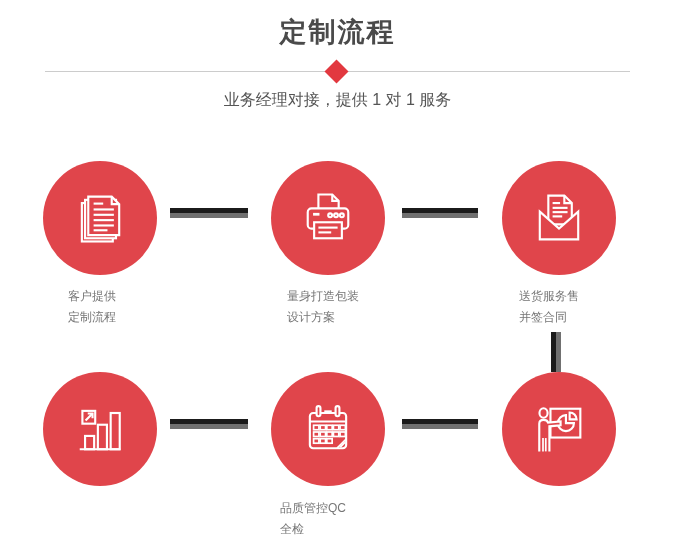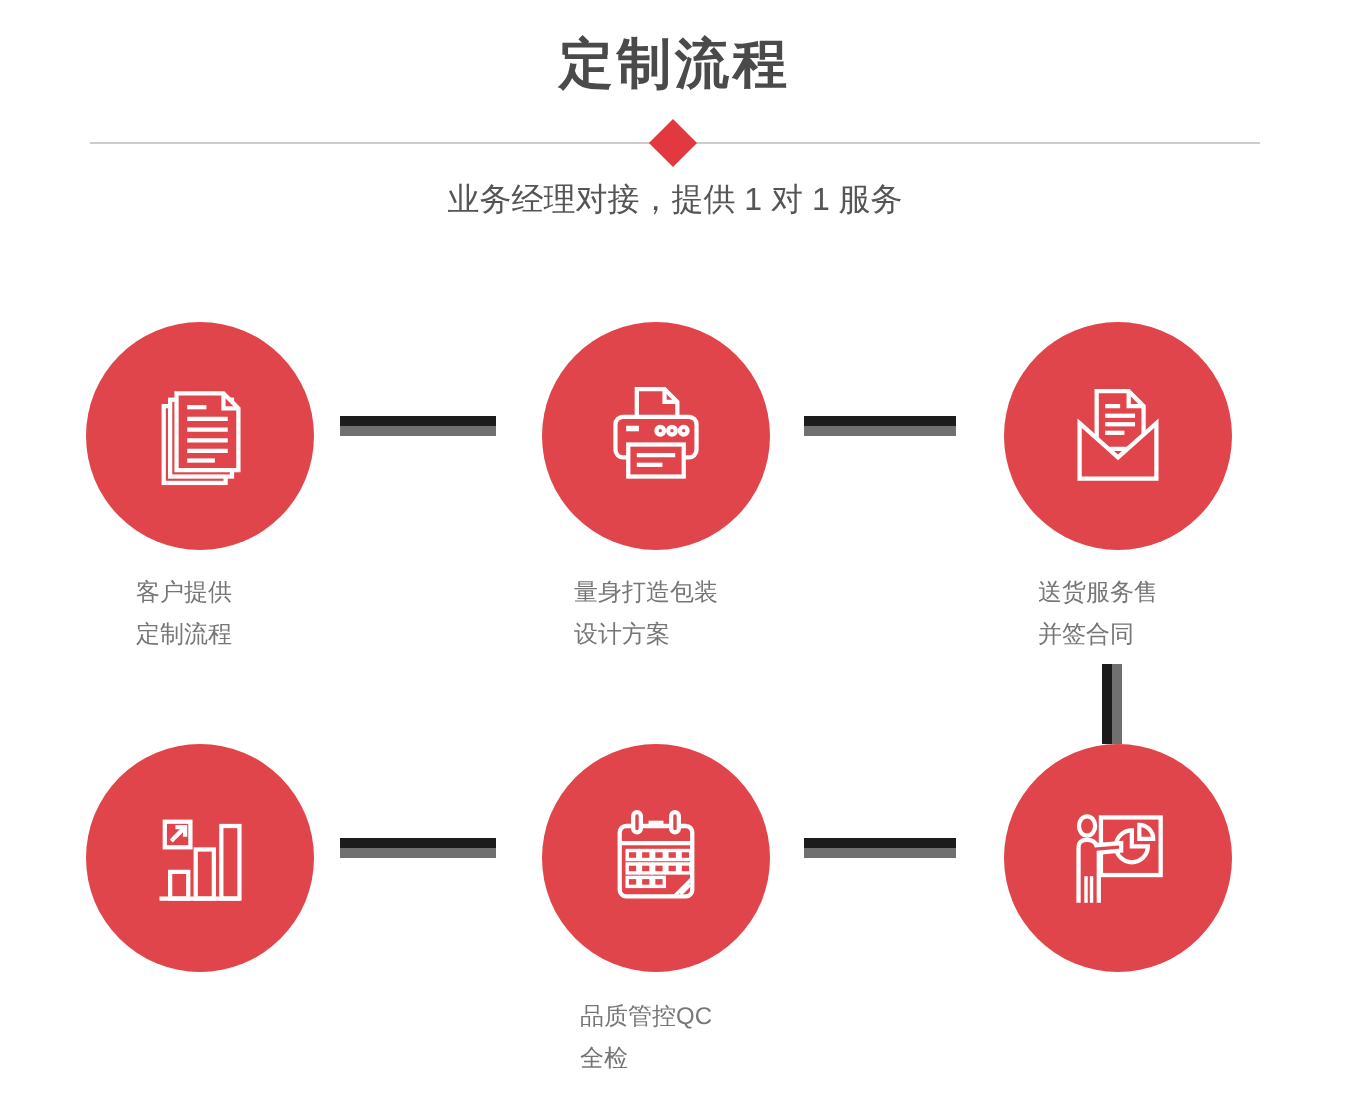--- a/index.html
+++ b/index.html
@@ -22,21 +22,21 @@
          background:linear-gradient(to bottom,#1b1b1b 50%,#707070 50%);}
   .h0{left:170px;top:208px;width:78px;}
   .h1{left:402px;top:208px;width:76px;}
   .h2{left:170px;top:419px;width:78px;}
   .h3{left:402px;top:419px;width:76px;}
   .vconn{position:absolute;width:10px;height:40px;left:551px;top:332px;
          background:linear-gradient(to right,#1b1b1b 50%,#707070 50%);}
 
   .label{position:absolute;font-size:12px;line-height:21px;color:#767676;}
   .l0{left:68px;top:286px;}  .l1{left:287px;top:286px;}  .l2{left:519px;top:286px;}
-  .l3{left:68px;top:498px;}  .l4{left:290px;top:498px;}  .l5{left:519px;top:498px;}
+  .l3{left:68px;top:498px;}  .l4{left:280px;top:498px;}  .l5{left:519px;top:498px;}
 
   .icon svg{display:block;}
 </style>
 </head>
 <body>
 
 <div class="canvas">
 
   <h2 class="title">定制流程</h2>
   <div class="divider"></div>

